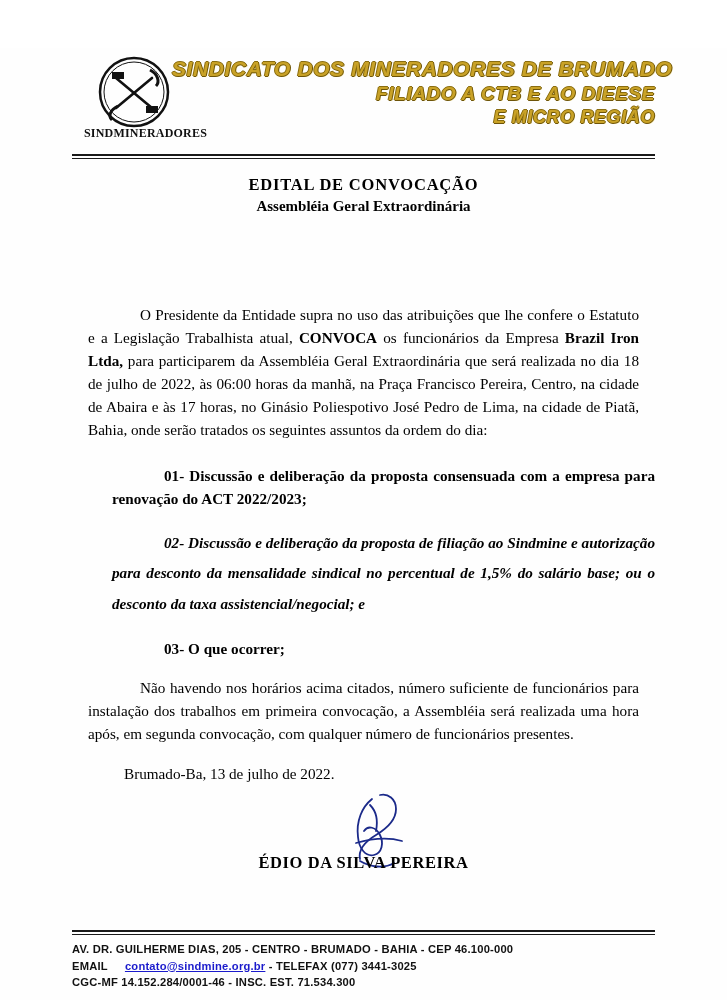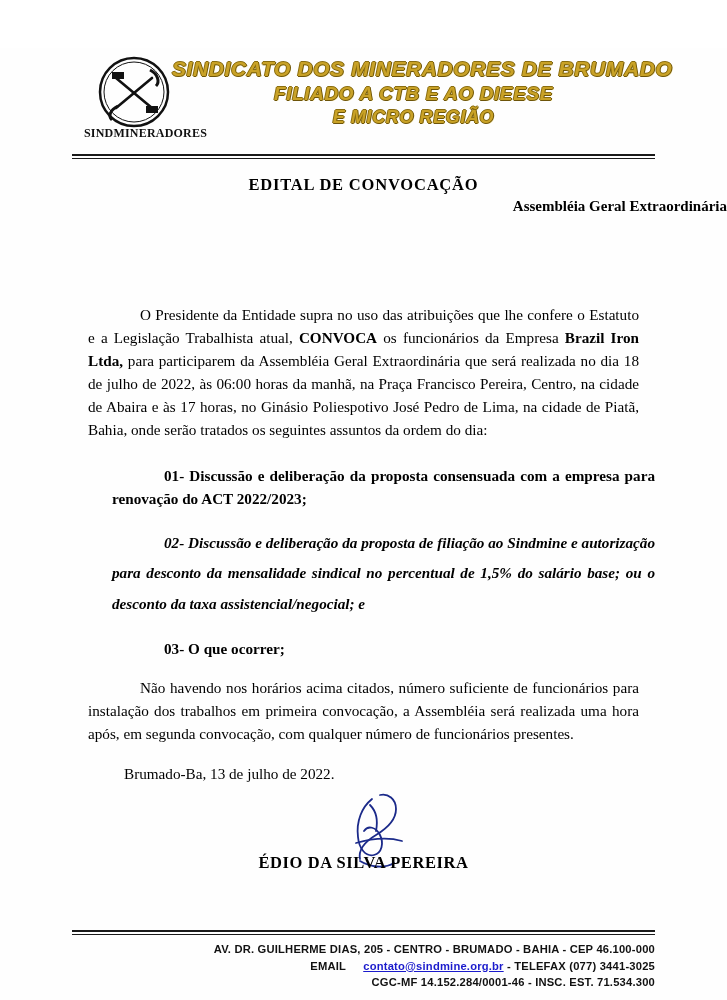--- a/index.html
+++ b/index.html
@@ -59,20 +59,21 @@
     font-family: "Liberation Sans", sans-serif;
     font-weight: bold;
     font-style: italic;
     letter-spacing: 0.6px;
     color: #c9a227;
     text-shadow:
       -1px 0 #8a6d0f, 0 -1px #8a6d0f, 1px 0 #6d5409, 0 1px #6d5409,
       1px 1px 0 #efe0a0;
     line-height: 1.25;
     white-space: nowrap;
+    text-align: right;
   }
   .hdr-1 { font-size: 21px; }
   .hdr-2 { font-size: 18px; }
   .hdr-3 { font-size: 19px; }
 
   .rule-double {
     margin: 6px 72px 0 72px;
     border-top: 2px solid #1a1a1a;
     border-bottom: 1px solid #1a1a1a;
     height: 2px;
@@ -82,21 +83,21 @@
   .doc-title {
     margin-top: 16px;
     text-align: center;
     font-family: "Liberation Serif", serif;
     font-weight: bold;
     font-size: 16.5px;
     letter-spacing: 0.8px;
   }
   .doc-subtitle {
     margin-top: 3px;
-    text-align: right;
+    text-align: center;
     font-family: "Liberation Serif", serif;
     font-weight: bold;
     font-size: 15px;
   }
 
   
   .body-wrap {
     margin: 0 72px;
     padding-top: 72px;
   }
@@ -180,21 +181,21 @@
     right: 72px;
     bottom: 58px;
   }
   .footer .rule-double-f {
     border-top: 2px solid #1a1a1a;
     border-bottom: 1px solid #1a1a1a;
     height: 2px;
     margin-bottom: 6px;
   }
   .footer-line {
-    text-align: right;
+    text-align: left;
     font-family: "Liberation Sans", sans-serif;
     font-weight: bold;
     font-size: 11.2px;
     letter-spacing: 0.2px;
     line-height: 1.45;
     color: #111;
   }
   .footer-line a {
     color: #1a1acc;
     text-decoration: underline;

